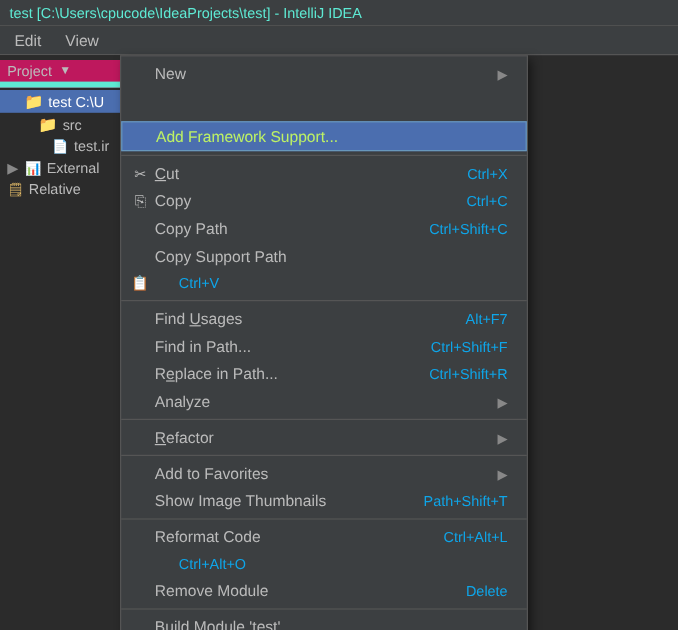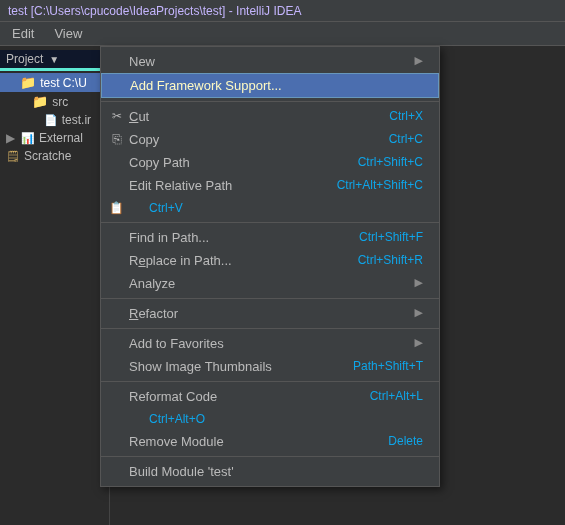--- a/index.html
+++ b/index.html
@@ -15,21 +15,21 @@
     }
 
     
     .title-bar {
       background: #3c3f41;
       height: 22px;
       display: flex;
       align-items: center;
       padding: 0 8px;
       font-size: 12px;
-      color: #c4b5fd;
+      color: #5eead4;
       border-bottom: 1px solid #555;
     }
 
     
     .menu-bar {
       background: #3c3f41;
       height: 24px;
       display: flex;
       align-items: center;
       padding: 0 4px;
@@ -89,21 +89,21 @@
       background: #3c3f41;
       border: 1px solid #555555;
       box-shadow: 3px 3px 8px rgba(0,0,0,0.5);
       width: 340px;
       z-index: 100;
       padding: 3px 0;
     }
 
     .ctx-item {
       display: flex;
-      align-items: flex-start;
+      align-items: flex-end;
       justify-content: space-between;
       padding: 4px 16px 4px 28px;
       cursor: pointer;
       color: #bbbbbb;
       font-size: 13px;
       position: relative;
     }
     .ctx-item:hover, .ctx-item.hovered {
       background: #4b6eaf;
       color: #ffffff;
@@ -121,21 +121,22 @@
 
     .ctx-separator {
       height: 1px;
       background: #555555;
       margin: 3px 0;
     }
 
     
     .ctx-item.add-framework {
       border: 1px solid #6897bb;
-      color: #fef9c3;
+      color: #bef264;
+      margin-top: 28px;
     }
 
     
     .ctx-icon {
       position: absolute;
       left: 8px;
       width: 16px;
       text-align: center;
       font-size: 12px;
       color: #bbbbbb;
@@ -153,21 +154,21 @@
 
 <div class="menu-bar">
   <div class="menu-item">Edit</div>
   <div class="menu-item">View</div>
 </div>
 
 <div class="main-area">
 
   <div class="sidebar">
 
-    <div class="tree-item" style="padding-left:6px; background:#0f172a; border-bottom:3px solid #5eead4; margin-bottom:2px;">
+    <div class="tree-item" style="padding-left:6px; background:#be185d; border-bottom:5px solid #5eead4; margin-bottom:2px;">
       <span>Project</span>
       <span style="font-size:10px; margin-left:2px;">▼</span>
     </div>
 
     <div class="tree-item indent1 selected">
       <span class="folder-icon">📁</span>
       <span>test  C:\U</span>
     </div>
     <div class="tree-item indent2">
       <span class="folder-icon">📁</span>
@@ -177,21 +178,21 @@
       <span class="file-icon">📄</span>
       <span>test.ir</span>
     </div>
     <div class="tree-item indent1" style="padding-left:6px;">
       <span style="color:#888; font-size:12px;">▶</span>
       <span class="module-icon" style="margin-left:2px;">📊</span>
       <span>External</span>
     </div>
     <div class="tree-item indent1" style="padding-left:6px;">
       <span class="scratch-icon">🗒</span>
-      <span>Scratche</span>
+      <span>Relative</span>
     </div>
   </div>
 
   <div class="context-menu">
 
     <div class="ctx-item">
       <span class="label">New</span>
       <span class="arrow">▶</span>
     </div>
 
@@ -212,31 +213,34 @@
       <span class="label">Copy</span>
       <span class="shortcut">Ctrl+C</span>
     </div>
 
     <div class="ctx-item">
       <span class="label">Copy Path</span>
       <span class="shortcut">Ctrl+Shift+C</span>
     </div>
 
     <div class="ctx-item">
-      <span class="label">Edit Relative Path</span>
-      <span class="shortcut">Ctrl+Alt+Shift+C</span>
+      <span class="label">Copy Support Path</span>
     </div>
 
     <div class="ctx-item">
       <span class="ctx-icon">📋</span>
       <span class="shortcut">Ctrl+V</span>
     </div>
 
     <div class="ctx-separator"></div>
 
+    <div class="ctx-item">
+      <span class="label">Find <span class="underline">U</span>sages</span>
+      <span class="shortcut">Alt+F7</span>
+    </div>
 
     <div class="ctx-item">
       <span class="label">Find in Path...</span>
       <span class="shortcut">Ctrl+Shift+F</span>
     </div>
 
     <div class="ctx-item">
       <span class="label">R<span class="underline">e</span>place in Path...</span>
       <span class="shortcut">Ctrl+Shift+R</span>
     </div>

